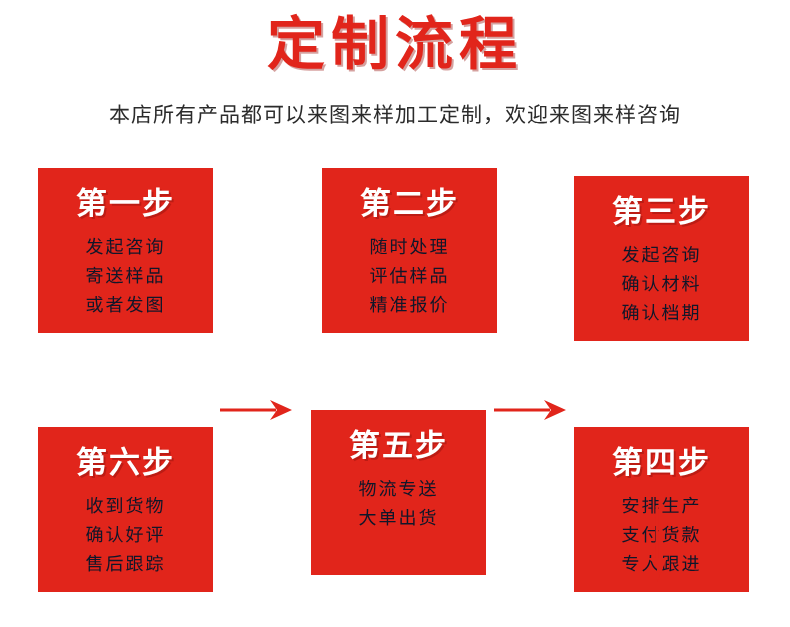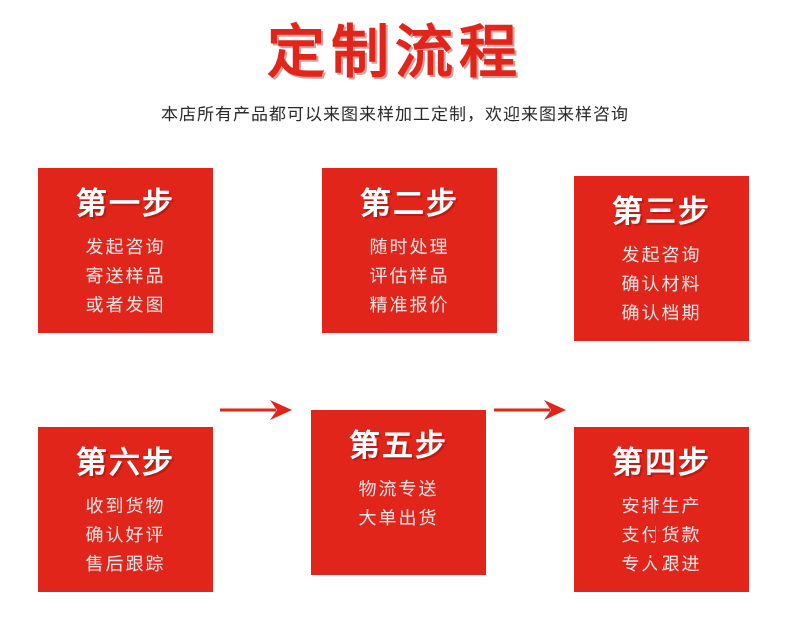--- a/index.html
+++ b/index.html
@@ -26,34 +26,34 @@
   .header {
     position: absolute;
     left: 0;
     top: 0;
     width: 790px;
     text-align: center;
   }
 
   .page-title {
     margin: 0;
-    padding-top: 20px;
+    padding-top: 12px;
     font-size: 58px;
     line-height: 64px;
     font-weight: bold;
     color: #e1251b;
     letter-spacing: 6px;
     text-shadow: 2px 2px 0 rgba(150, 20, 15, 0.40);
     font-family: "DejaVu Sans", "Liberation Sans", sans-serif;
   }
 
   .page-subtitle {
-    margin: 4px;
+    margin: 13px;
     padding-top: 14px;
-    font-size: 17px;
+    font-size: 21px;
     line-height: 24px;
     color: #2b2b2b;
     letter-spacing: 1px;
     font-family: "DejaVu Sans", "Liberation Sans", sans-serif;
   }
 
   
   .flow {
     position: absolute;
     left: 0;
@@ -84,21 +84,21 @@
   }
 
   .step-lines {
     padding-top: 8px;
   }
 
   .step-line {
     font-size: 18px;
     line-height: 29px;
     letter-spacing: 2px;
-    color: #e5e5e5;
+    color: #0f172a;
     font-family: "DejaVu Sans", "Liberation Sans", sans-serif;
   }
 
   
   .card-1 { left: 38px;  top: 0px; }
   .card-2 { left: 322px; top: 0px; text-align: center; }
   .card-3 { left: 574px; top: 8px; }
   
   .card-4 { left: 574px; top: 259px; }
   .card-5 { left: 311px; top: 242px; }

